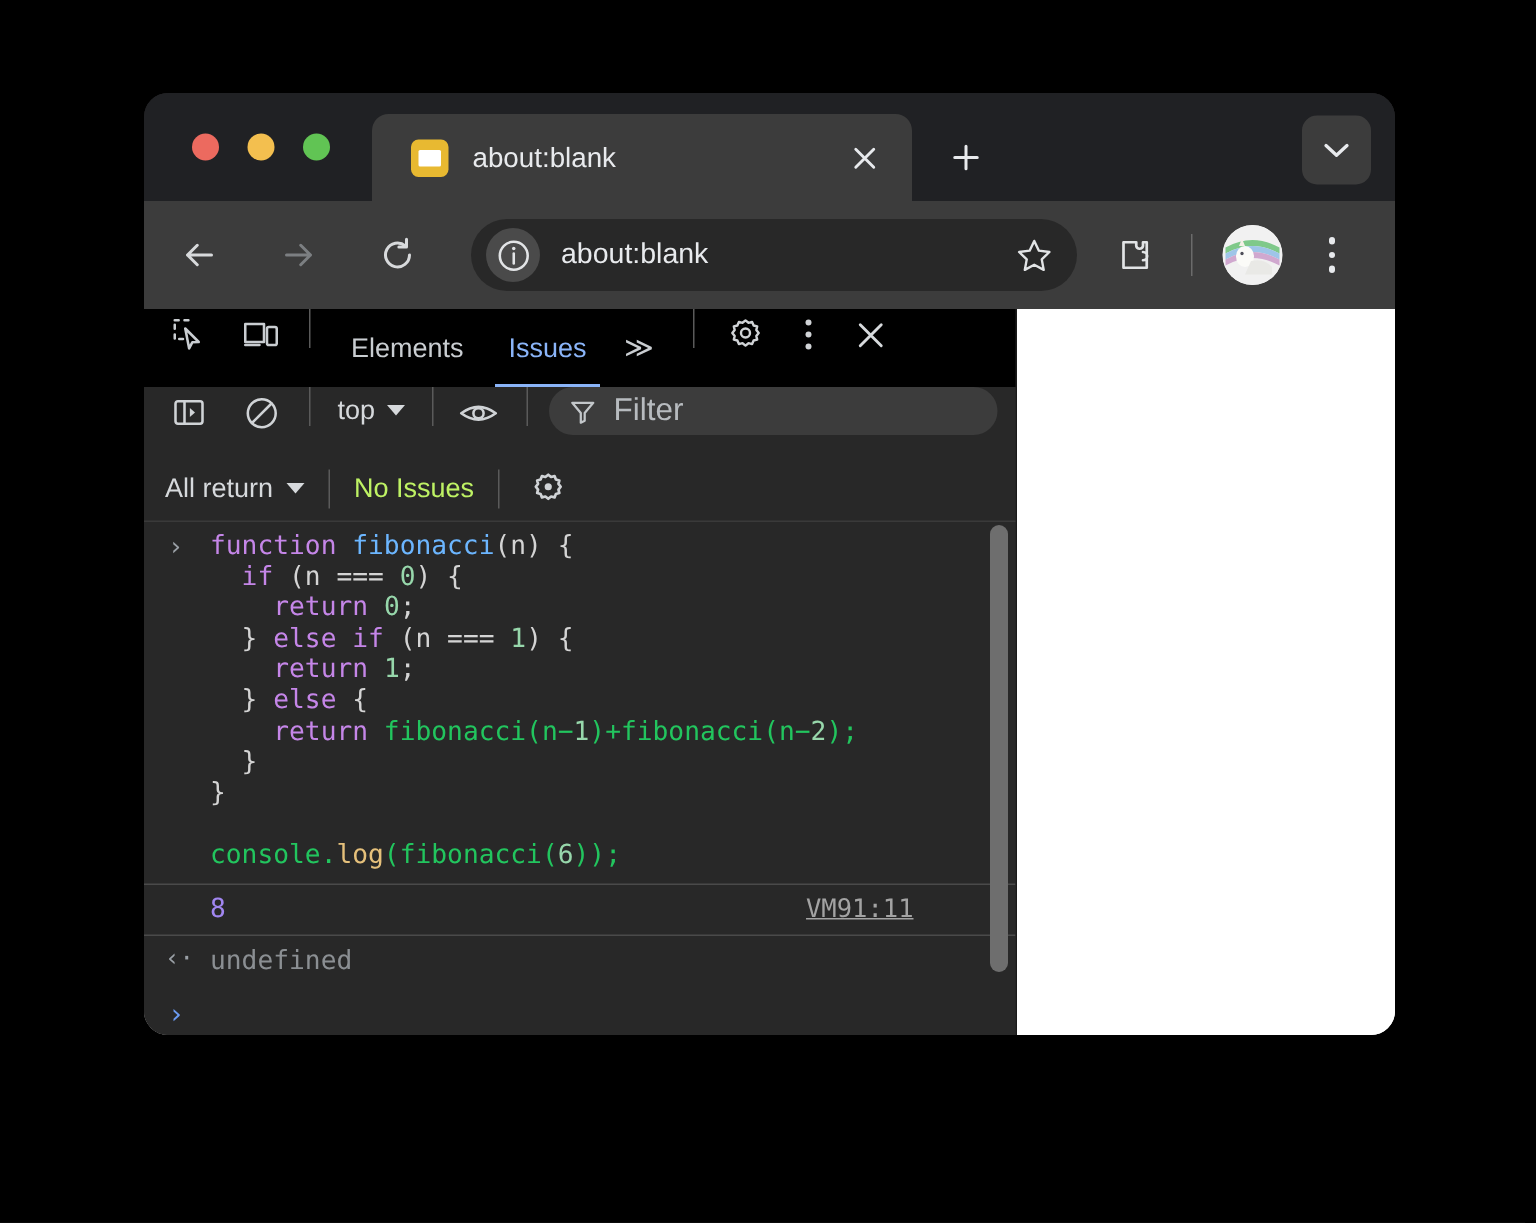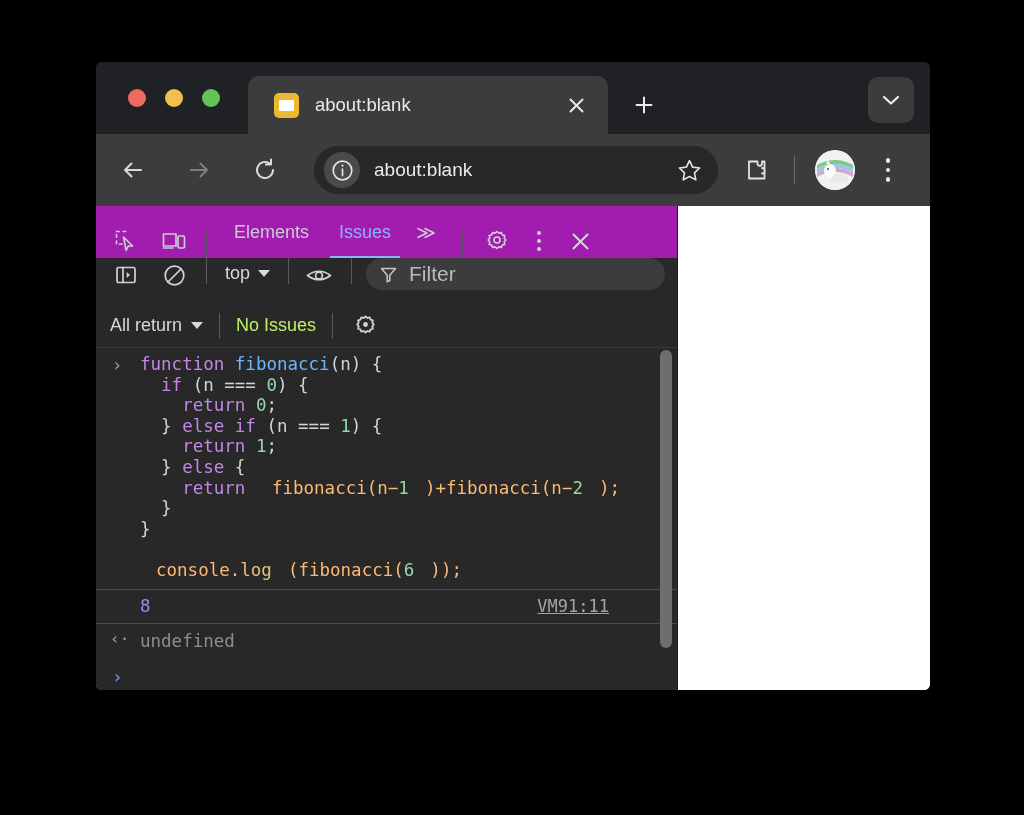--- a/index.html
+++ b/index.html
@@ -10,21 +10,21 @@
     font-family: "Liberation Sans", sans-serif;
     overflow: hidden;
   }
 
   
   #browser-window {
     position: absolute;
     left: 96px; top: 62px;
     width: 834px; height: 628px;
     background: #282828;
-    border-radius: 6px;
+    border-radius: 16px;
     overflow: hidden;
   }
 
   
   #tab-strip {
     position: relative;
     height: 72px;
     background: #202124;
   }
   #traffic-lights {
@@ -174,22 +174,22 @@
     height: 100%;
     background: #282828;
     display: flex; flex-direction: column;
     flex: none;
     border-right: 1px solid #1a1a1a;
   }
 
   
   #dt-tabbar {
     height: 52px;
-    background: #a21caf;
-    display: flex; align-items: flex-end;
+    background: #000000;
+    display: flex; align-items: flex-start;
     flex: none;
     position: relative;
   }
   .dt-icon-btn {
     width: 36px; height: 34px;
     display: flex; align-items: center; justify-content: center;
     flex: none;
   }
   #dt-inspect { margin-left: 12px; }
   #dt-device  { margin-left: 12px; }
@@ -321,21 +321,21 @@
     font-size: 17.5px;
     line-height: 20.6px;
     white-space: pre;
     font-family: "DejaVu Sans Mono", monospace;
   }
   .tok-kw   { color: #c586e8; }
   .tok-fn   { color: #6cb6ff; }
   .tok-num  { color: #97d7ab; }
   .tok-punc { color: #d4d4d4; }
   .tok-method { color: #e5c07b; }
-  .tok-plain { color: #fdba74; padding-left: 16px; }
+  .tok-plain { color: #22c55e; }
 
   
   .result-row {
     position: relative;
     border-top: 1px solid #4a4a4a;
     border-bottom: 1px solid #4a4a4a;
     height: 35px;
     margin-top: 6px;
     display: flex; align-items: center;
   }

